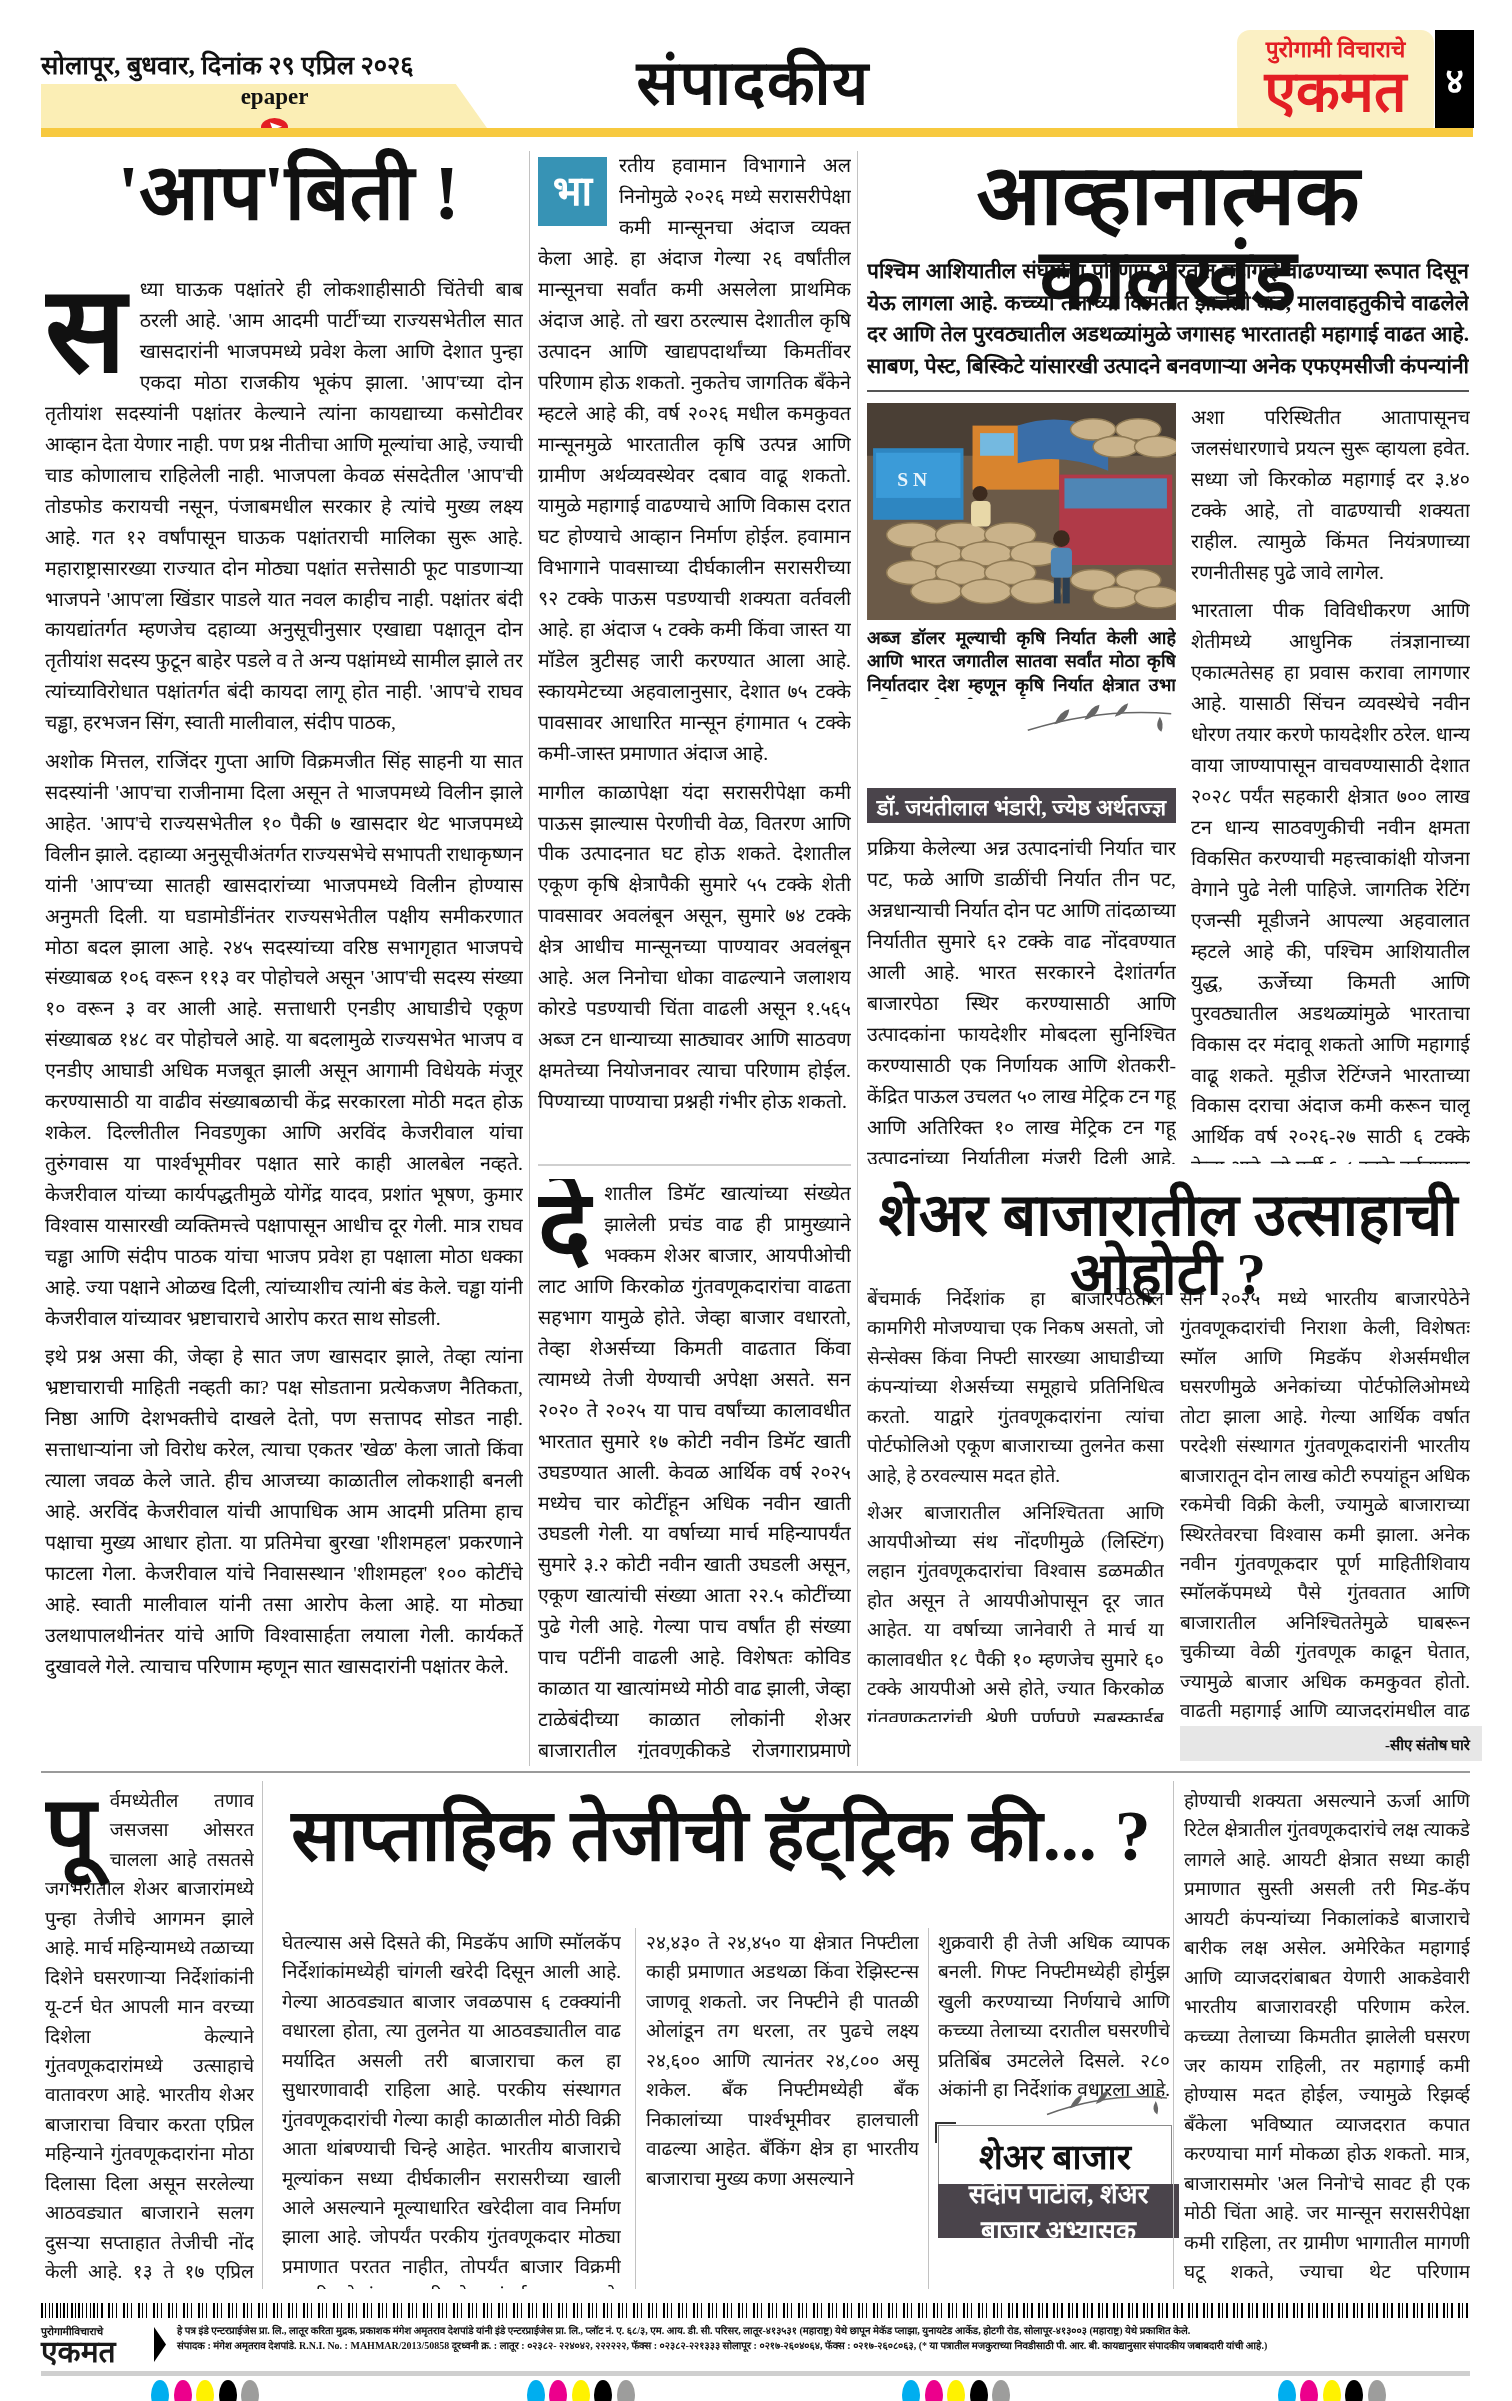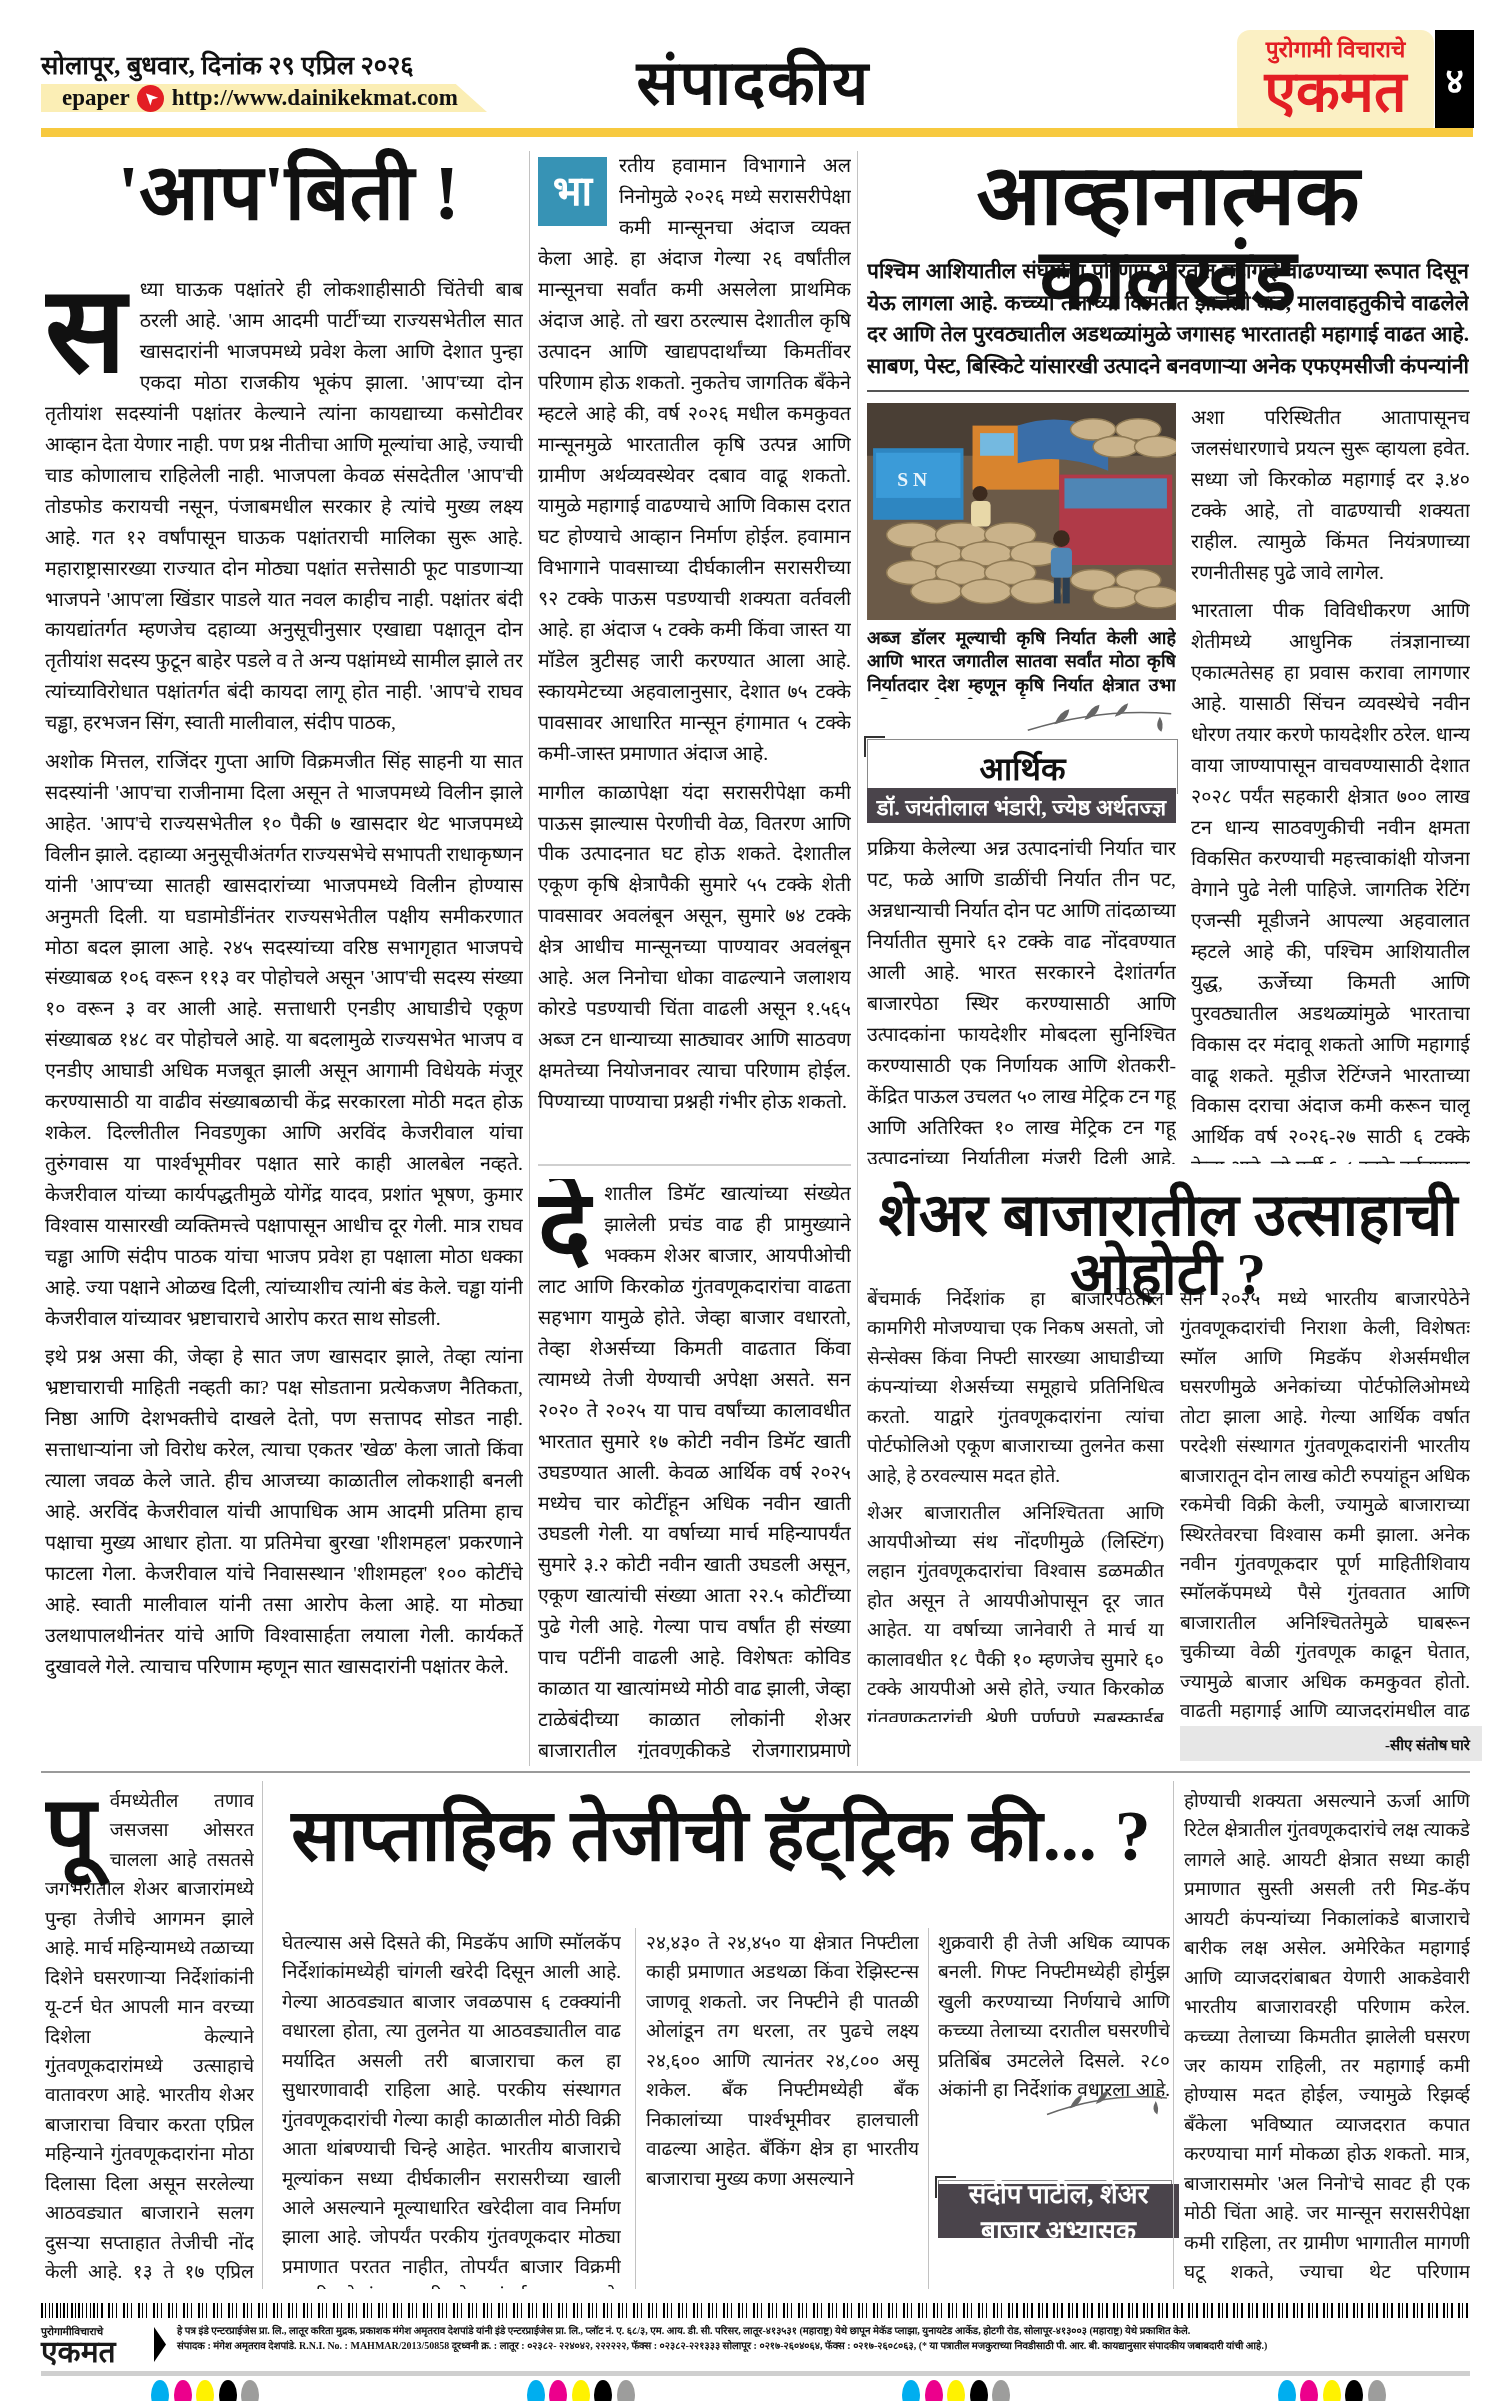--- a/index.html
+++ b/index.html
@@ -53,21 +53,21 @@
   .cmyk{display:flex;justify-content:space-between;}
   .cmyk .grp{display:flex;gap:4.5px;}
   .dot{width:18px;height:30px;border-radius:50%;}
 </style>
 </head>
 <body>
 
 <div id="page">
 
   <div class="abs date" style="left:41px;top:47px;width:422px;">सोलापूर, बुधवार, दिनांक २९ एप्रिल २०२६</div>
-  <div class="abs ribbon" style="left:41px;top:84px;width:425px;height:28px;">
+  <div class="abs ribbon" style="left:41px;top:84px;width:425px;height:44px;flex-direction:column;">
     <span>epaper</span>
     <span class="epicon">
         <span>➤</span>
       </span>
     <span>http://www.dainikekmat.com</span>
   </div>
   <div class="abs sectitle" style="left:527px;top:38px;width:452px;">संपादकीय</div>
   <div class="abs masthead" style="left:1237px;top:30px;width:197px;height:98px;border-radius:13px;">
     <div class="tag">पुरोगामी विचाराचे</div>
     <div class="name">एकमत</div>
@@ -152,24 +152,20 @@
   <div class="abs caption just clip" style="left:867px;top:627px;width:309px;height:72px;">अब्ज डॉलर मूल्याची कृषि निर्यात केली आहे आणि भारत जगातील सातवा सर्वांत मोठा कृषि निर्यातदार देश म्हणून कृषि निर्यात क्षेत्रात उभा राहिला आहे. वर्ष २०१४ ते २०२५ दरम्यान</div>
   <div class="abs twig" style="left:1009px;top:700px;width:166px;">
     <svg width="151" height="35" viewBox="0 0 200 46">
         <path d="M5 40 Q100 10 195 18" stroke="#666" fill="none" stroke-width="2"></path>
         <path d="M40 32 q8 -18 20 -20 q-2 16 -20 20z" fill="#666"></path>
         <path d="M80 26 q8 -18 20 -20 q-2 16 -20 20z" fill="#666"></path>
         <path d="M120 22 q8 -16 18 -18 q-2 14 -18 18z" fill="#666"></path>
         <path d="M180 22 q6 10 2 20 q-10 -6 -2 -20z" fill="#666"></path>
       </svg>
   </div>
-  <div class="abs byline-box" style="left:867px;top:739px;width:309px;">
-    <span class="corner tl"></span>
-    <div class="byline-title">आर्थिक</div>
-  </div>
   <div class="abs byline-bar" style="left:867px;top:788px;width:309px;height:35px;font-size:22px;">डॉ. जयंतीलाल भंडारी, ज्येष्ठ अर्थतज्ज्ञ</div>
   <div class="abs body just clip" style="left:867px;top:834px;width:309px;height:330px;">
     <p>प्रक्रिया केलेल्या अन्न उत्पादनांची निर्यात चार पट, फळे आणि डाळींची निर्यात तीन पट, अन्नधान्याची निर्यात दोन पट आणि तांदळाच्या निर्यातीत सुमारे ६२ टक्के वाढ नोंदवण्यात आली आहे. भारत सरकारने देशांतर्गत बाजारपेठा स्थिर करण्यासाठी आणि उत्पादकांना फायदेशीर मोबदला सुनिश्चित करण्यासाठी एक निर्णायक आणि शेतकरी-केंद्रित पाऊल उचलत ५० लाख मेट्रिक टन गहू आणि अतिरिक्त १० लाख मेट्रिक टन गहू उत्पादनांच्या निर्यातीला मंजुरी दिली आहे. मात्र, कमकुवत मान्सूनमुळे आगामी निर्यात आदेशांच्या पूर्ततेसाठी सतर्कता बाळगणे आवश्यक आहे. देशाने पाहिले आहे की, वर्ष २०२१-२२ मध्ये ७० लाख टनांहून अधिक गव्हाची निर्यात केली होती, परंतु वर्ष २०२४ मध्ये गव्हाची आयात करावी लागली. कमी पावसामुळे जलाशयातील पाण्याची पातळी खालावल्याने सिंचन आणि पिण्याच्या पाण्याची उपलब्धता प्रभावित होईल,</p>
   </div>
   <div class="abs body just clip" style="left:1191px;top:403px;width:279px;height:761px;">
     <p>अशा परिस्थितीत आतापासूनच जलसंधारणाचे प्रयत्न सुरू व्हायला हवेत. सध्या जो किरकोळ महागाई दर ३.४० टक्के आहे, तो वाढण्याची शक्यता राहील. त्यामुळे किंमत नियंत्रणाच्या रणनीतीसह पुढे जावे लागेल.</p>
     <p>भारताला पीक विविधीकरण आणि शेतीमध्ये आधुनिक तंत्रज्ञानाच्या एकात्मतेसह हा प्रवास करावा लागणार आहे. यासाठी सिंचन व्यवस्थेचे नवीन धोरण तयार करणे फायदेशीर ठरेल. धान्य वाया जाण्यापासून वाचवण्यासाठी देशात २०२८ पर्यंत सहकारी क्षेत्रात ७०० लाख टन धान्य साठवणुकीची नवीन क्षमता विकसित करण्याची महत्त्वाकांक्षी योजना वेगाने पुढे नेली पाहिजे. जागतिक रेटिंग एजन्सी मूडीजने आपल्या अहवालात म्हटले आहे की, पश्चिम आशियातील युद्ध, ऊर्जेच्या किमती आणि पुरवठ्यातील अडथळ्यांमुळे भारताचा विकास दर मंदावू शकतो आणि महागाई वाढू शकते. मूडीज रेटिंग्जने भारताच्या विकास दराचा अंदाज कमी करून चालू आर्थिक वर्ष २०२६-२७ साठी ६ टक्के केला आहे, जो पूर्वी ६.८ टक्के वर्तवण्यात आला होता. मूडीजने चालू आर्थिक वर्षात सरासरी महागाई दर ४.८ टक्के राहण्याचा अंदाज व्यक्त केला आहे, जो २०२५-२६ मधील २.४ टक्क्यांपेक्षा जास्त आहे. अशा स्थितीत महागाई दर भारतीय रिझर्व्ह बँकेने ठरवलेल्या चार टक्क्यांच्या लक्ष्यापेक्षा वर जाणे आव्हानात्मक ठरेल.</p>
   </div>
 
   <div class="abs headline" style="left:867px;top:1186px;width:602px;font-size:59px;">शेअर बाजारातील उत्साहाची ओहोटी ?</div>

